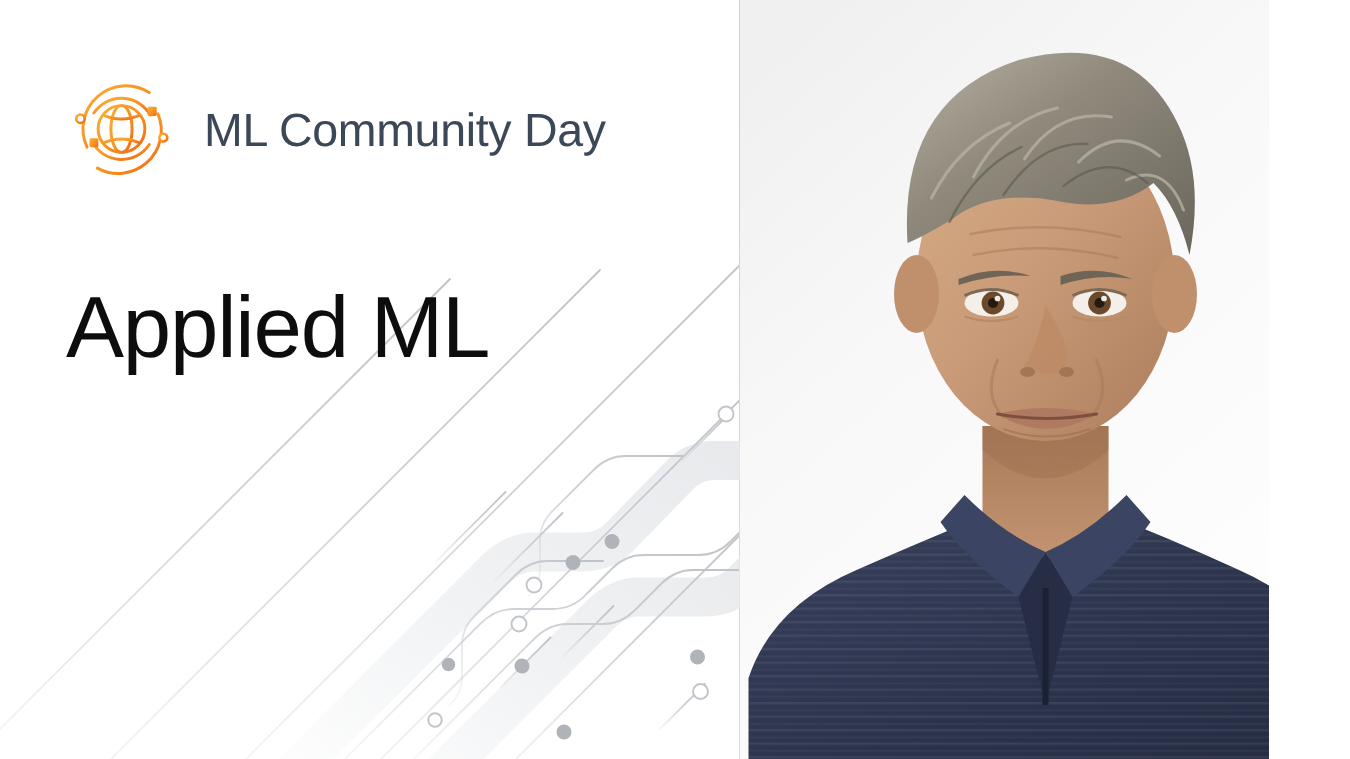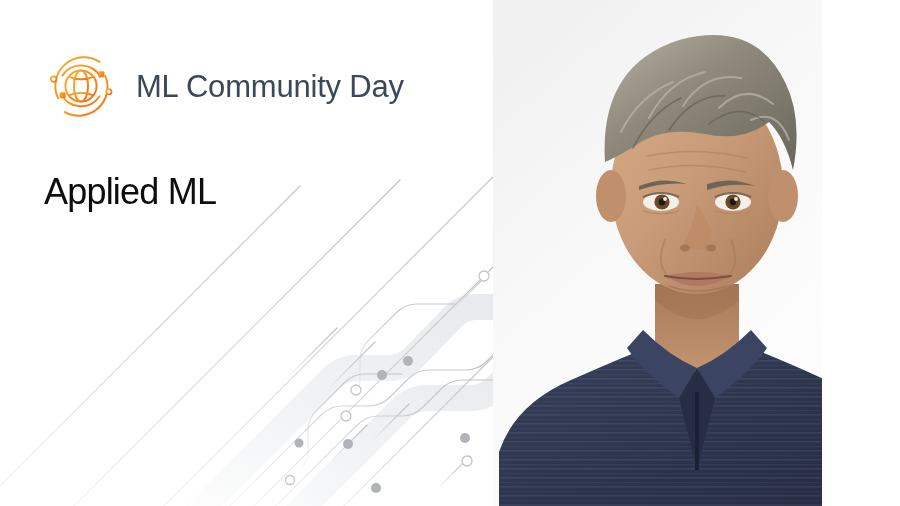--- a/index.html
+++ b/index.html
@@ -9,20 +9,21 @@
   }
   body {
     font-family: "Liberation Sans", sans-serif;
   }
   .slide {
     position: relative;
     width: 822px;
     height: 506px;
     overflow: hidden;
     background: #be185d;
+    padding-left: 24px;
   }
 
   
   .left-panel {
     position: absolute;
     left: 0;
     top: 0;
     width: 493px;
     height: 506px;
     background: #ffffff;
@@ -64,21 +65,21 @@
     white-space: nowrap;
     line-height: 1;
   }
 
   
   .session-title {
     position: absolute;
     left: 44px;
     top: 147px;
     font-family: "Liberation Sans", sans-serif;
-    font-size: 36px;
+    font-size: 58px;
     font-weight: 400;
     letter-spacing: -0.8px;
     color: #0d0d0d;
     line-height: 1.15;
     z-index: 5;
     white-space: nowrap;
   }
 
   
   .speaker-photo {

